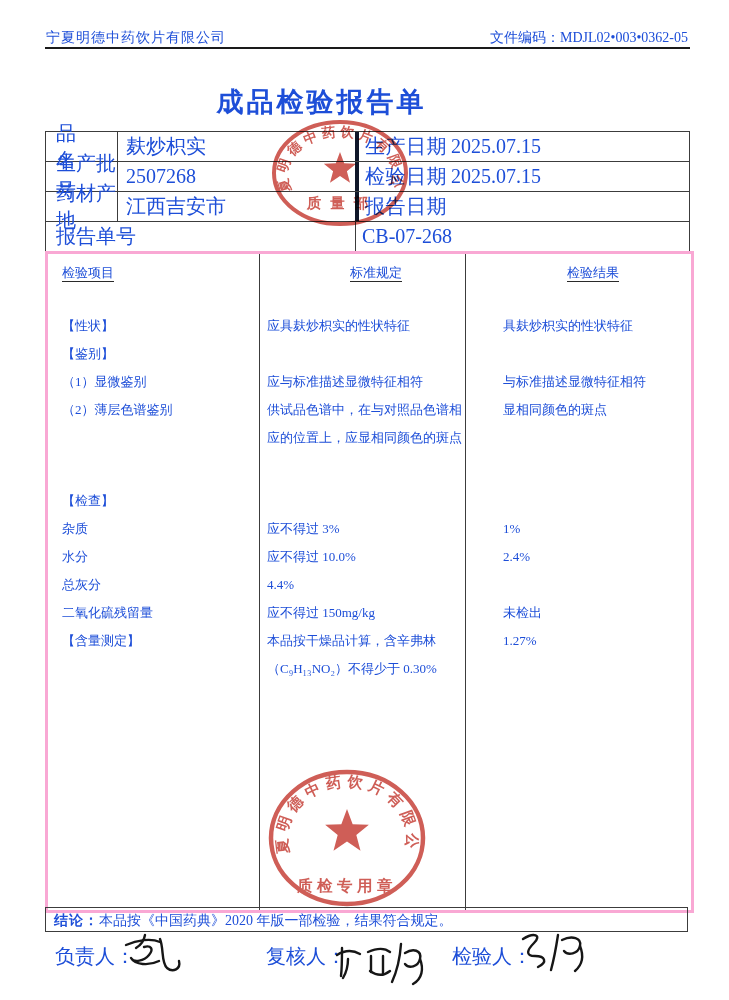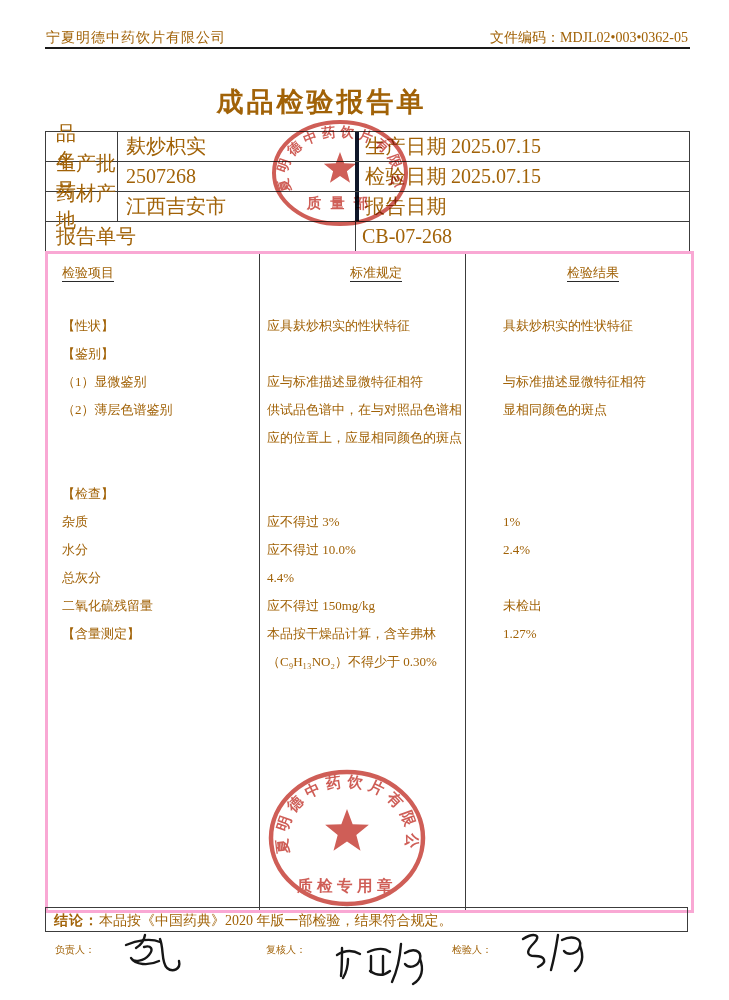--- a/index.html
+++ b/index.html
@@ -1,18 +1,18 @@
 <!DOCTYPE html>
 <html><head>
 <meta charset="utf-8">
 <style>
   html,body{margin:0;padding:0;background:#e8e8e8;}
   .page{
     position:relative;width:729px;height:1000px;background:#ffffff;
-    font-family:"Liberation Serif","DejaVu Serif",serif;color:#a16207;
+    font-family:"Liberation Serif","DejaVu Serif",serif;color:#1d4ed8;
     overflow:hidden;margin:0 auto;
   }
   
   .hdr-company{position:absolute;left:46px;top:29px;font-size:14px;letter-spacing:1px;}
   .hdr-code{position:absolute;right:41px;top:29px;font-size:14px;}
   .hdr-rule{position:absolute;left:45px;top:47px;width:645px;height:2px;background:#1a1a1a;}
   .doc-title{position:absolute;left:0;top:84px;width:643px;text-align:center;
     font-size:27px;font-weight:bold;letter-spacing:3px;}
   
   .info-table{position:absolute;left:45px;top:131px;width:643px;
@@ -33,26 +33,26 @@
   .rt-c1{width:211px;border-right:1px solid #3c3c3c;}
   .rt-c2{width:205px;border-right:1px solid #3c3c3c;}
   .rt-row{display:flex;min-height:28px;line-height:28px;}
   .rt-row .c1{width:211px;padding-left:14px;box-sizing:border-box;}
   .rt-row .c2{width:236px;padding-left:8px;padding-right:2px;box-sizing:border-box;white-space:pre-wrap;}
   .rt-row .c3{flex:1;padding-left:8px;box-sizing:border-box;white-space:pre-wrap;}
   .rt-head{height:34px;line-height:30px;padding-top:4px;}
   .rt-head .c2,.rt-head .c3{text-align:center;padding-left:0;}
   .rt-head span{border-bottom:1px solid #2a2a2a;padding-bottom:1px;}
   .row-first{margin-top:20px;}
-  .row-gap{margin-top:28px;}
+  .row-gap{margin-top:35px;}
   
   .conclusion{position:absolute;left:45px;top:907px;width:643px;height:25px;
     border:1px solid #3c3c3c;font-size:14px;line-height:25px;padding-left:8px;box-sizing:border-box;}
   .conclusion b{letter-spacing:1px;}
-  .sig-row{position:absolute;left:45px;top:938px;width:645px;height:60px;font-size:10px;}
+  .sig-row{position:absolute;left:45px;top:938px;width:645px;height:60px;font-size:20px;}
   .sig-label{position:absolute;top:5px;}
   .sig-svg{position:absolute;}
   .sig-svg path{fill:none;stroke:#161616;stroke-width:2.4;stroke-linecap:round;stroke-linejoin:round;}
   
   .stamp{position:absolute;opacity:0.82;mix-blend-mode:multiply;}
   .stamp text{font-family:"Liberation Serif","DejaVu Serif",serif;font-weight:bold;}
 </style>
 </head>
 <body>
 

